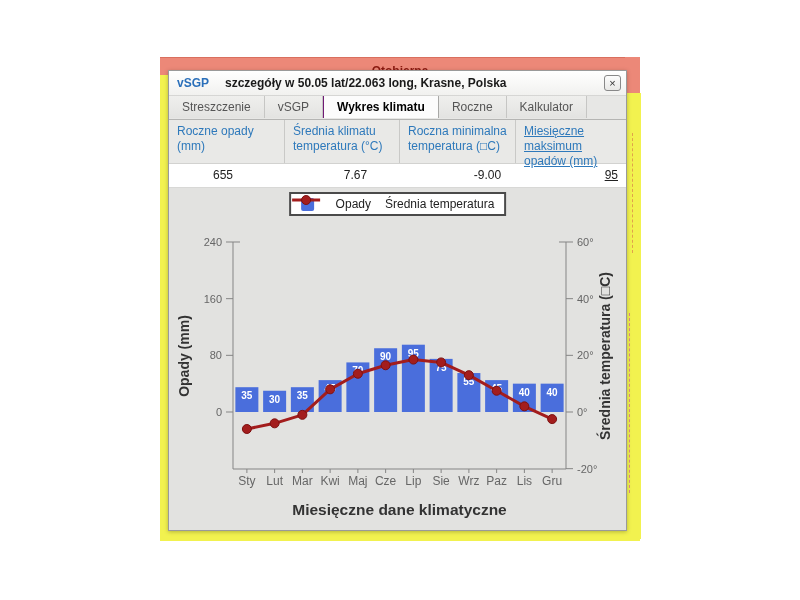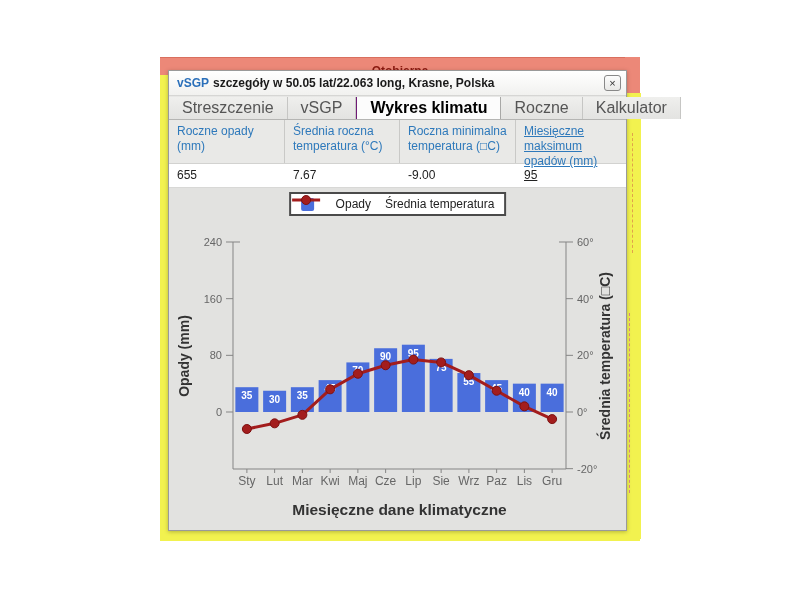--- a/index.html
+++ b/index.html
@@ -10,30 +10,30 @@
   .map-red-right{position:absolute;left:625px;top:57px;width:15px;height:38px;background:#ec8878;}
   .map-yellow{position:absolute;background:#f2f24f;}
   .my-left{left:160px;top:75px;width:8px;height:466px;}
   .my-right{left:625px;top:93px;width:15px;height:446px;border-left:1px solid #e4e43c;}
   .my-bottom{left:160px;top:529px;width:480px;height:12px;}
   .map-detail{position:absolute;border-left:1px dashed #e0a34a;}
   
   .dialog{position:absolute;left:168px;top:70px;width:457px;height:459px;background:#e2e2e0;border:1px solid #9a9a9a;box-shadow:0 1px 4px rgba(0,0,0,.25);z-index:5;}
   .titlebar{height:24px;background:linear-gradient(#ffffff,#f1f1ef);border-bottom:1px solid #d6d6d4;line-height:24px;padding-left:8px;font-size:12px;font-weight:bold;color:#1a1a1a;position:relative;white-space:nowrap;}
   .titlebar .brand{color:#2a6fba;}
-  .titlebar .rest{margin-left:4px;}
+  .titlebar .rest{margin-left:16px;}
   .close-btn{position:absolute;right:5px;top:4px;width:17px;height:16px;border:1px solid #888;border-radius:3px;background:linear-gradient(#fcfcfc,#e8e8e6);font-size:11px;line-height:14px;text-align:center;color:#333;padding:0;cursor:pointer;font-family:"Liberation Sans",sans-serif;}
-  .tabs{height:23px;background:#e7e7e5;border-bottom:1px solid #b5b5b3;display:flex;align-items:flex-end;font-size:16px;}
+  .tabs{height:23px;background:#e7e7e5;border-bottom:1px solid #b5b5b3;display:flex;align-items:flex-start;font-size:12px;}
   .tab{padding:0 13px;line-height:22px;color:#555;border-right:1px solid #c6c6c4;background:linear-gradient(#efefed,#e3e3e1);cursor:pointer;white-space:nowrap;}
   .tab.active{background:#fcfcfc;color:#000;font-weight:bold;border-right:1px solid #a8a8a6;border-left:1px solid #701a75;}
   .thead{display:flex;height:43px;background:#e9e9e7;border-bottom:1px solid #d2d2d0;}
   .thead .cell{font-size:12px;line-height:1.25;color:#2e79bb;padding:4px 8px 0 8px;border-right:1px solid #c9c9c7;box-sizing:border-box;}
   .thead .cell:last-child{border-right:none;}
   .trow{display:flex;height:23px;background:#fff;border-bottom:1px solid #d8d8d6;}
-  .trow .cell{font-size:12px;line-height:22px;color:#222;padding:0 8px;box-sizing:border-box;}
+  .trow .cell{font-size:12px;line-height:22px;color:#222;padding:0 8px;box-sizing:border-box;margin-left:36px;}
   .c1{width:116px;} .c2{width:115px;} .c3{width:116px;} .c4{flex:1;text-decoration:underline;}
   .chart-region{position:relative;height:346px;}
   .legend{position:absolute;top:4px;left:50%;transform:translateX(-50%);display:flex;align-items:center;gap:14px;background:#fff;border:2px solid #4a4a4a;padding:3px 10px;font-size:12px;color:#222;z-index:3;white-space:nowrap;}
   .legend-item{display:flex;align-items:center;gap:22px;}
   .swatch{width:13px;height:13px;border-radius:2px;display:inline-block;}
   svg{position:absolute;left:0;top:0;}
   svg text{font-family:"Liberation Sans",sans-serif;}
 </style>
 </head>
 <body>
@@ -57,21 +57,21 @@
     </div>
     <div class="tabs" id="tabbar">
         <div class="tab">Streszczenie</div>
         <div class="tab">vSGP</div>
         <div class="tab active">Wykres klimatu</div>
         <div class="tab">Roczne</div>
         <div class="tab">Kalkulator</div>
       </div>
     <div class="thead" id="thead">
         <div class="cell c1">Roczne opady (mm)</div>
-        <div class="cell c2">Średnia roczna temperatura (°C)</div>
+        <div class="cell c2">Średnia klimatu temperatura (°C)</div>
         <div class="cell c3">Roczna minimalna temperatura (□C)</div>
         <div class="cell c4">Miesięczne maksimum opadów (mm)</div>
       </div>
     <div class="trow" id="trow">
         <div class="cell c1">655</div>
         <div class="cell c2">7.67</div>
         <div class="cell c3">-9.00</div>
         <div class="cell c4">95</div>
       </div>
     <div class="chart-region">

